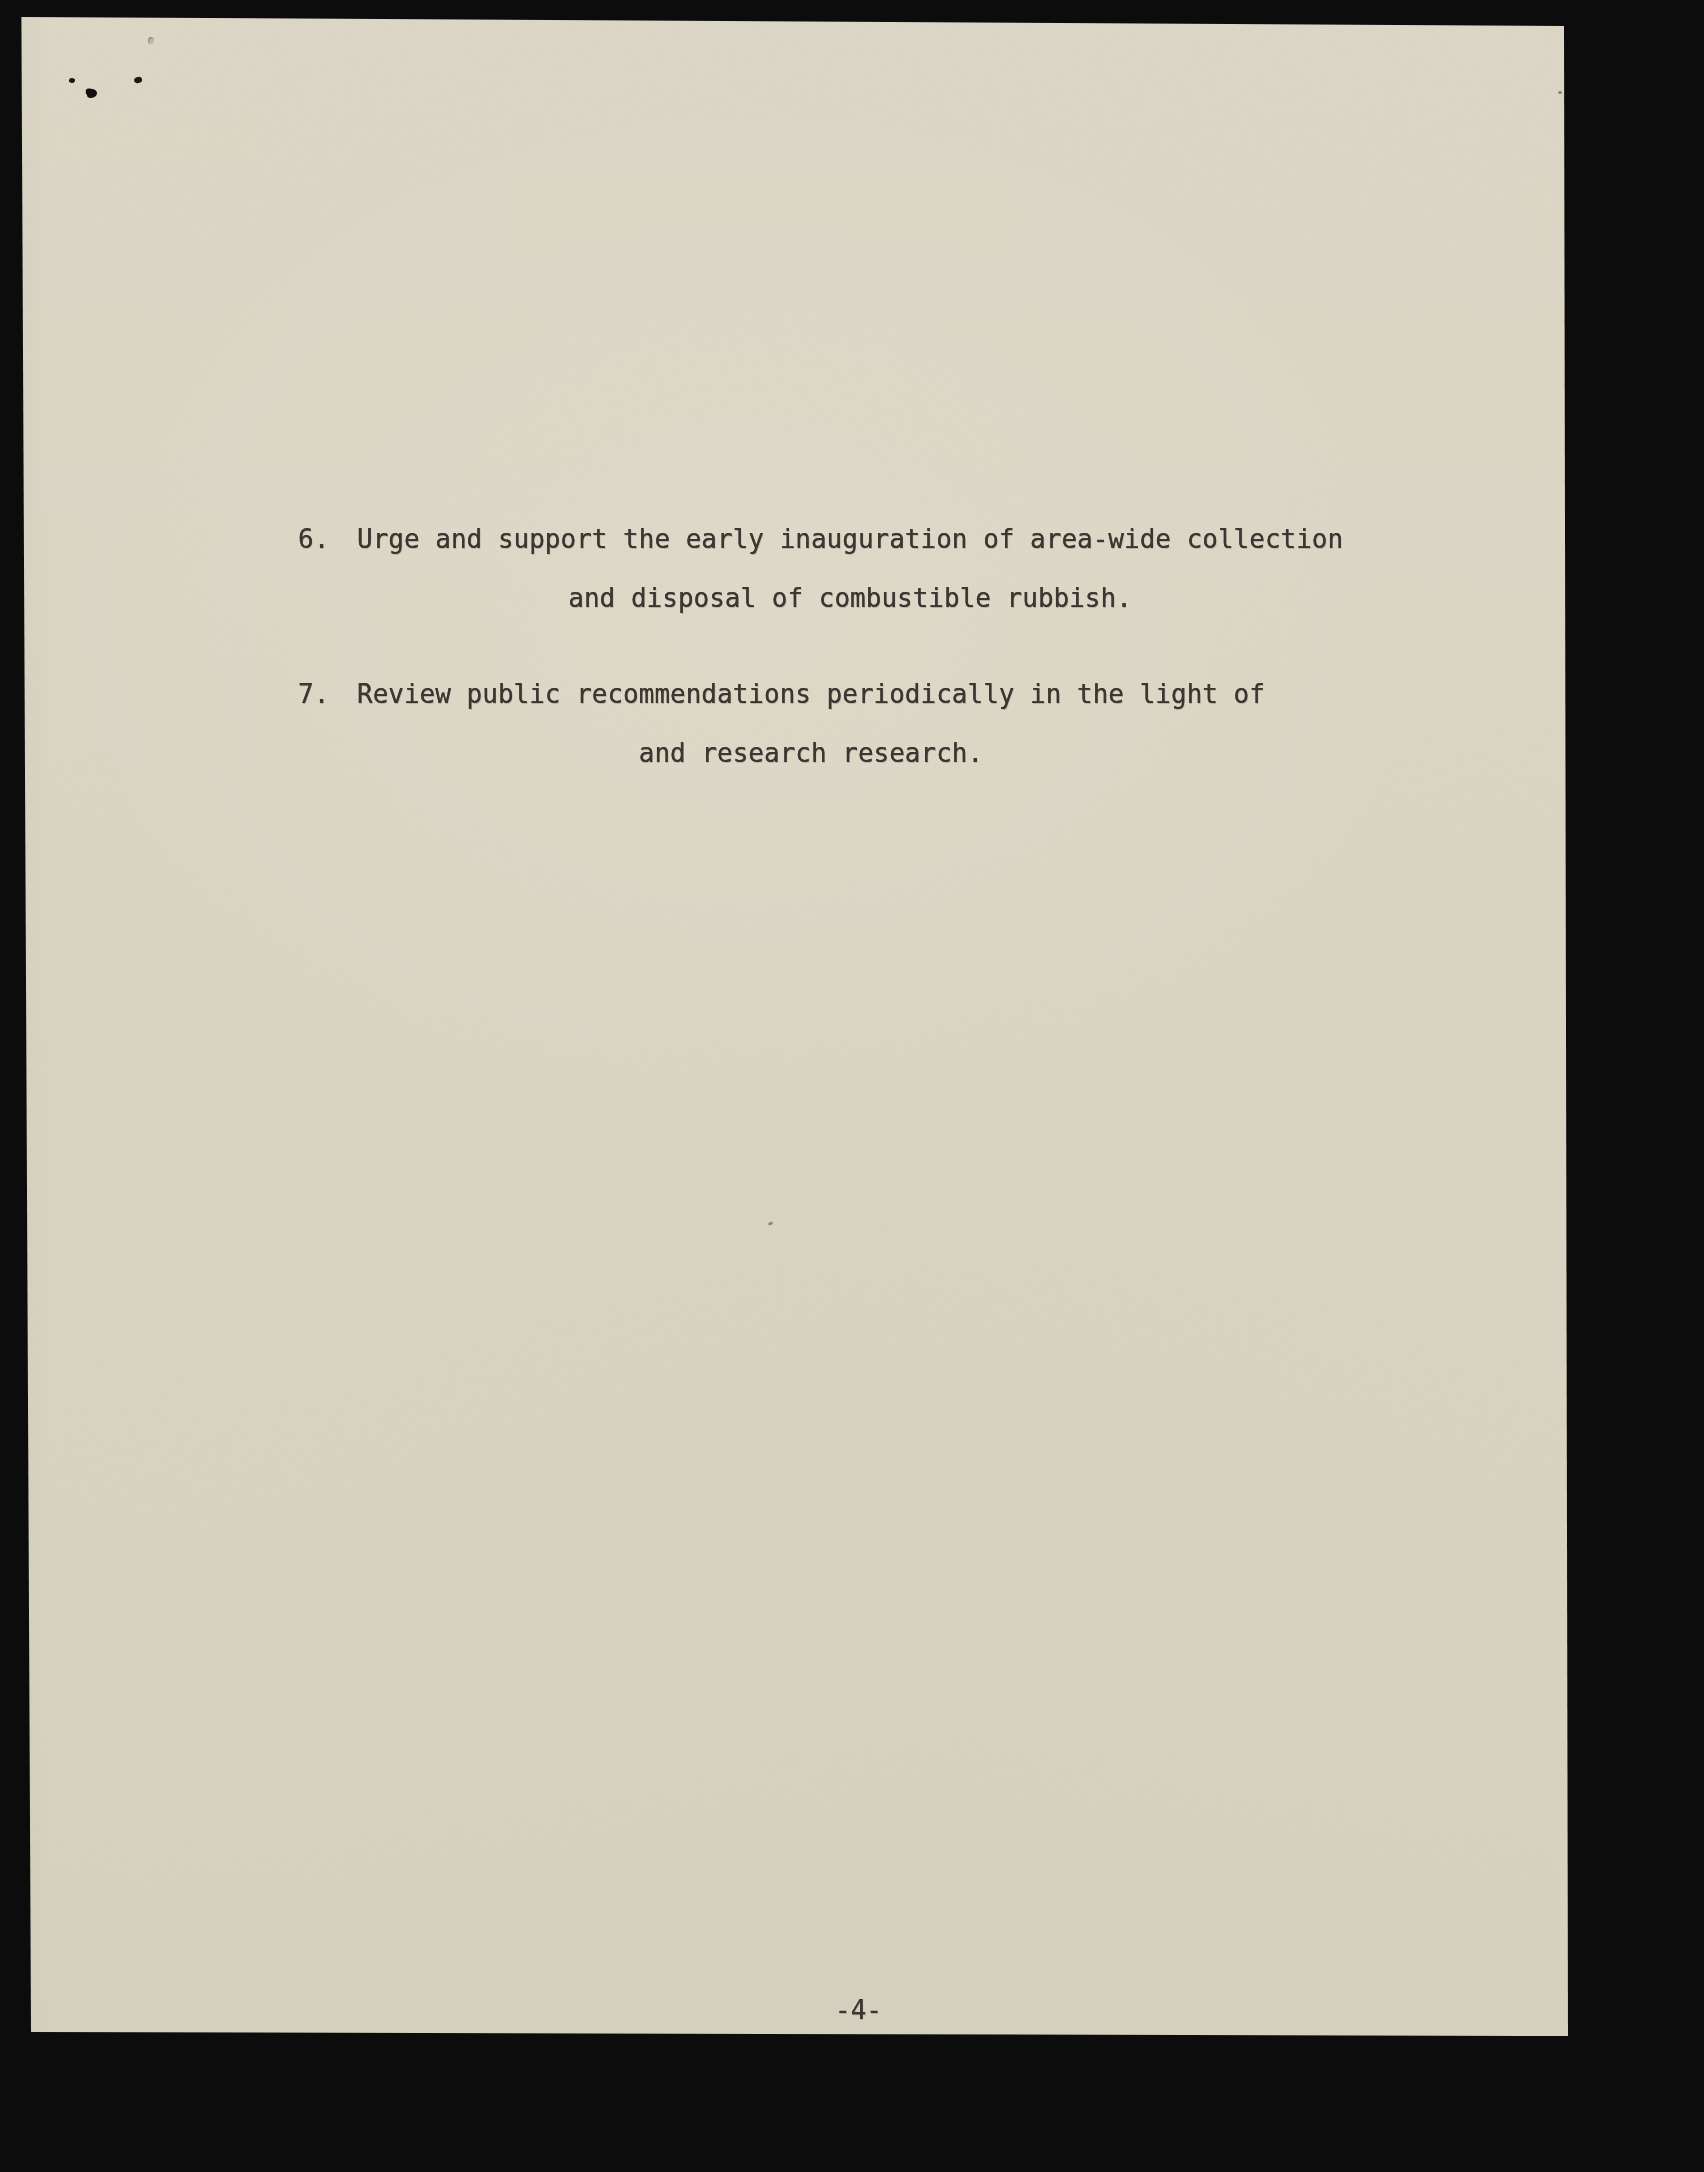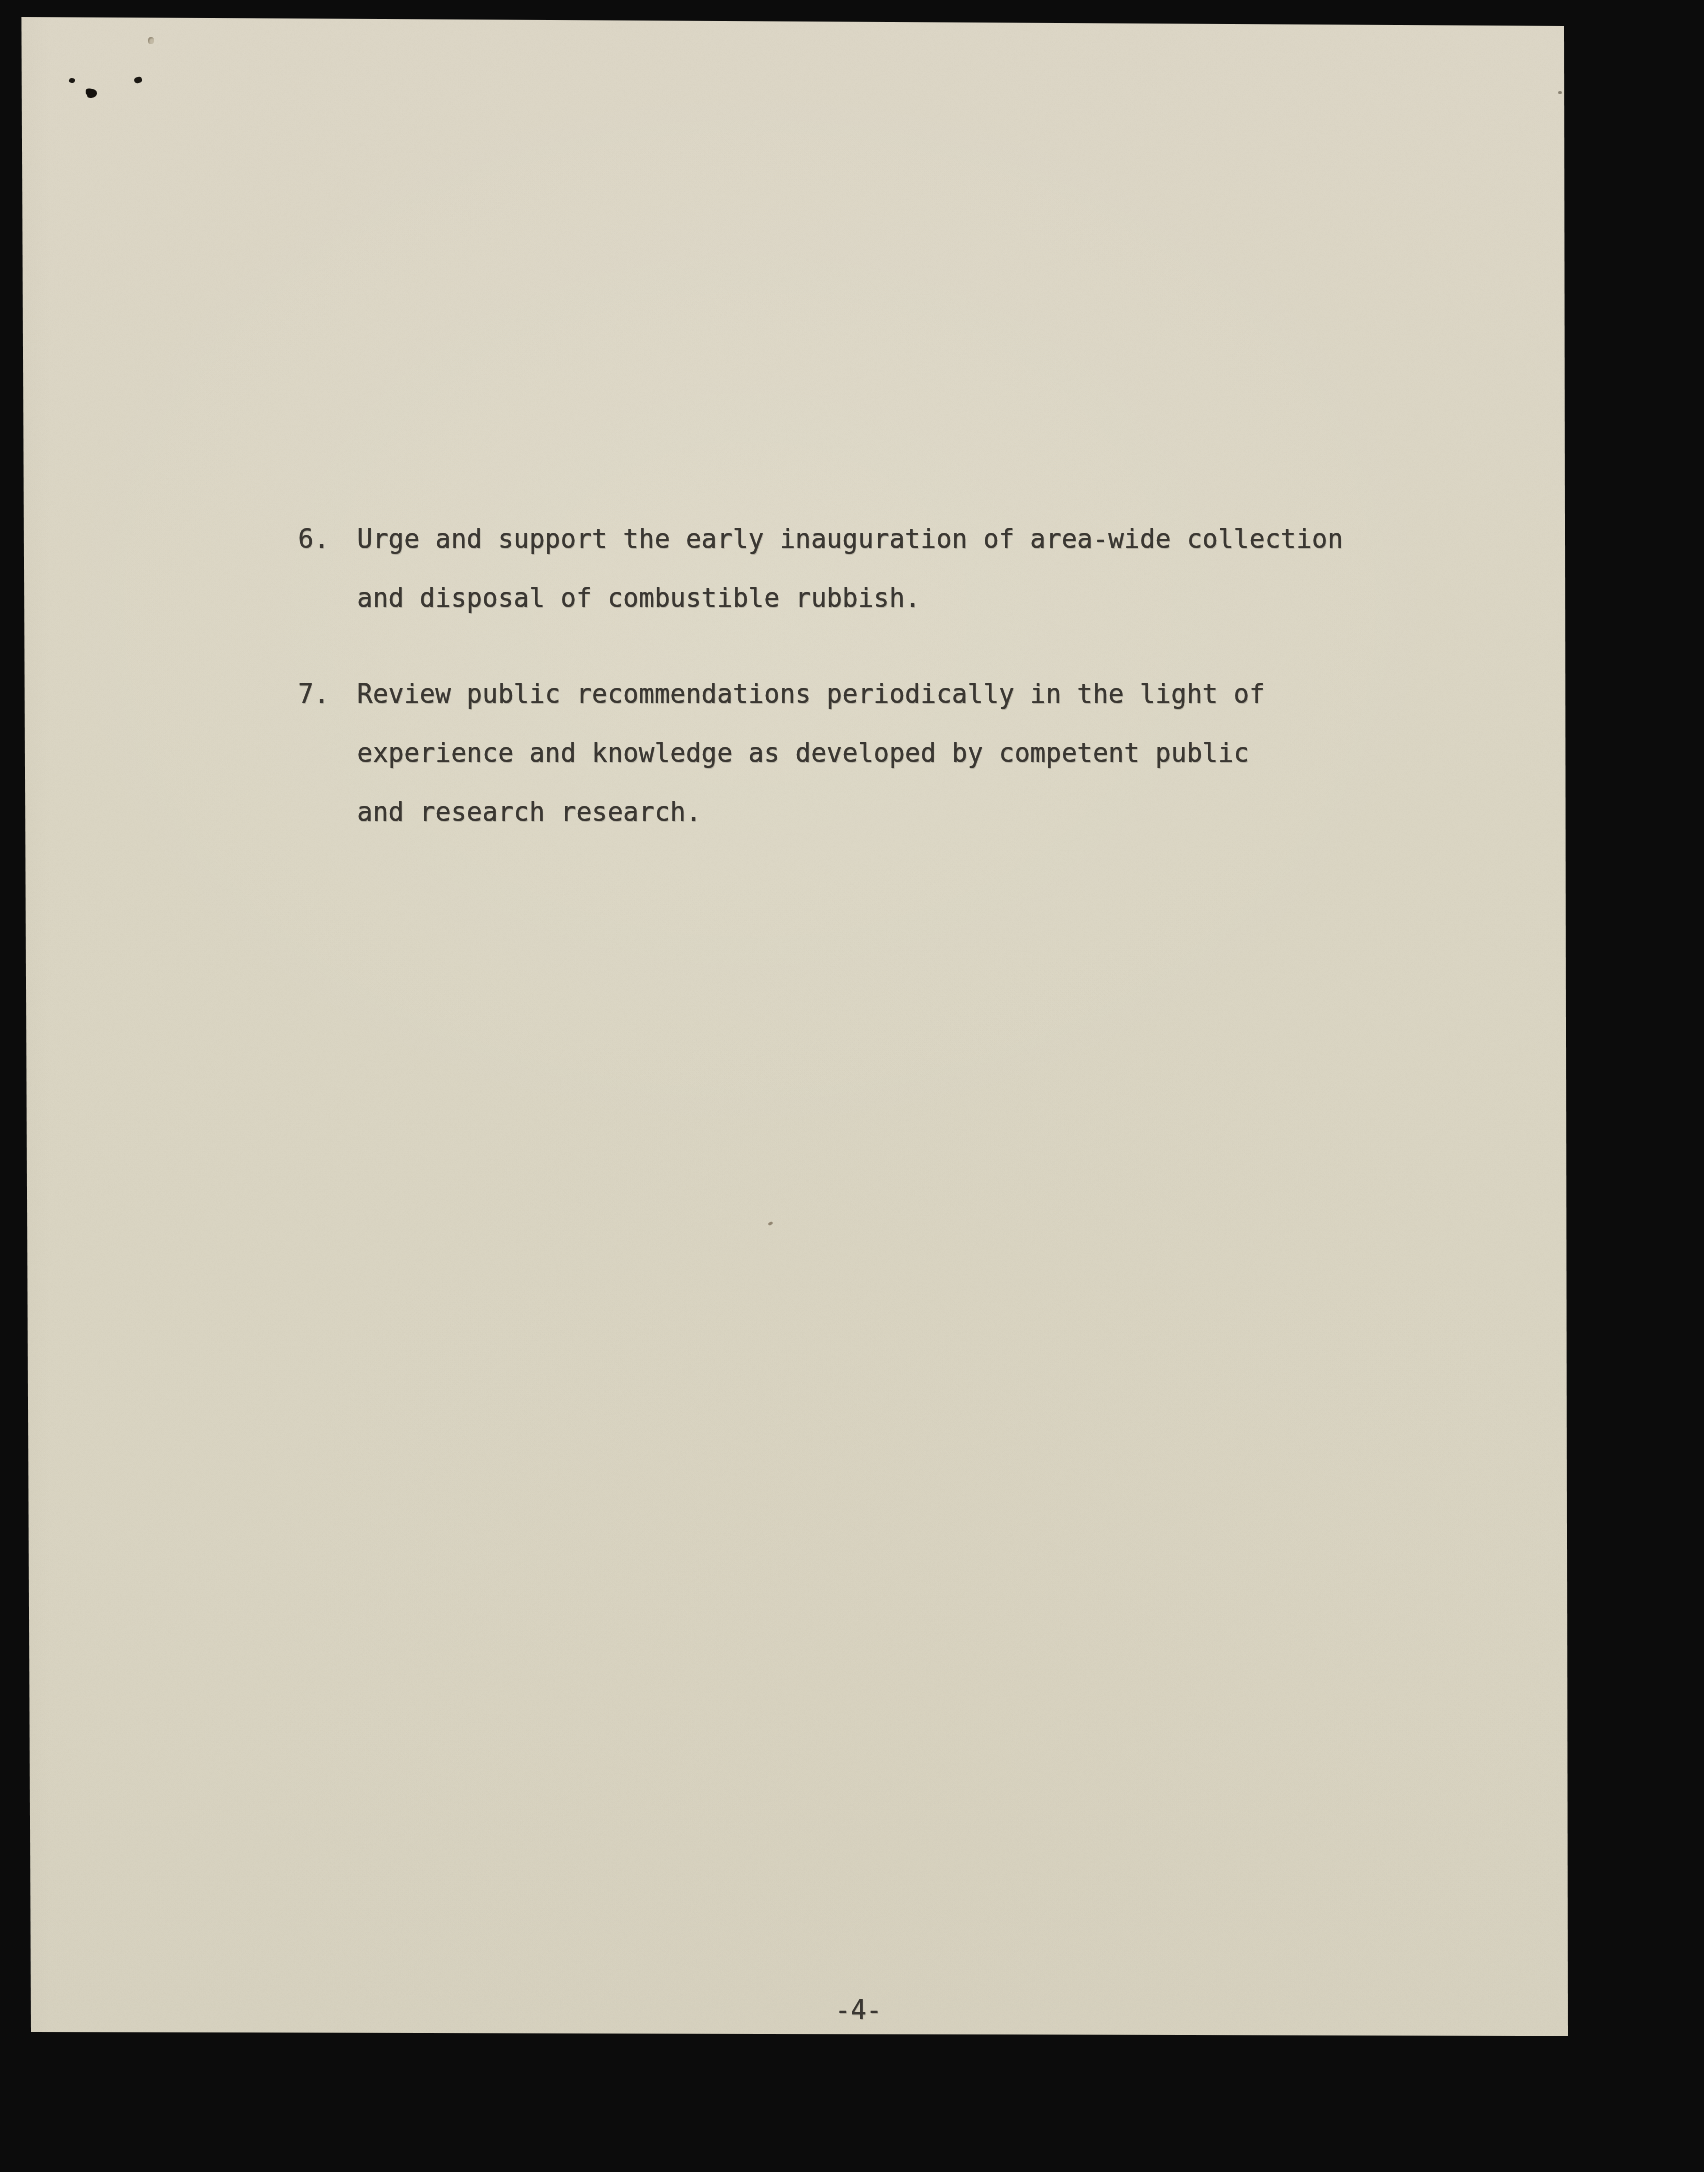--- a/index.html
+++ b/index.html
@@ -45,21 +45,21 @@
   .s2 { left: 87px; top: 89px; width: 10.4px; height: 8.6px; background: #14110d; border-radius: 45% 55% 62% 38%; box-shadow: -2.4px -1.8px 0 -1.2px #14110d; }
   .s3 { left: 134px; top: 77px; width: 8px; height: 5.5px; background: #1c1914; border-radius: 55% 45% 50% 50%; transform: rotate(-12deg); }
   .s4 { left: 148px; top: 37px; width: 6.1px; height: 7.3px; background: rgba(150, 135, 105, 0.35); box-shadow: inset 1.2px 1.2px 1.2px rgba(90, 80, 60, 0.45); }
   .s5 { left: 768px; top: 1222px; width: 4.9px; height: 3.1px; background: rgba(100, 84, 62, 0.6); transform: rotate(-25deg); }
   .s6 { left: 1558px; top: 91px; width: 3.7px; height: 3.1px; background: rgba(70, 60, 45, 0.55); }
 
   .content { position: absolute; left: 298px; top: 510px; }
   .list-item { display: flex; align-items: flex-start; }
   .list-item + .list-item { margin-top: 37px; }
   .item-number { width: 59px; flex: 0 0 59px; }
-  .line { white-space: pre; }
+  .line { white-space: pre; text-align: center; }
 
   .page-number { position: absolute; left: 835px; top: 1981px; }
 </style>
 </head>
 <body>
 
 <div class="stage">
   <div class="paper">
     <div class="paper-bg"></div>
 
@@ -84,21 +84,20 @@
         <div class="item-lines">
           <div class="line">Urge and support the early inauguration of area-wide collection</div>
           <div class="line">and disposal of combustible rubbish.</div>
         </div>
       </section>
 
       <section class="list-item">
         <div class="item-number">7.</div>
         <div class="item-lines">
           <div class="line">Review public recommendations periodically in the light of</div>
-          <div class="line">experience and knowledge as developed by competent public</div>
           <div class="line">and research research.</div>
         </div>
       </section>
     </main>
 
     <footer class="page-number">-4-</footer>
   </div>
 </div>
 
 

